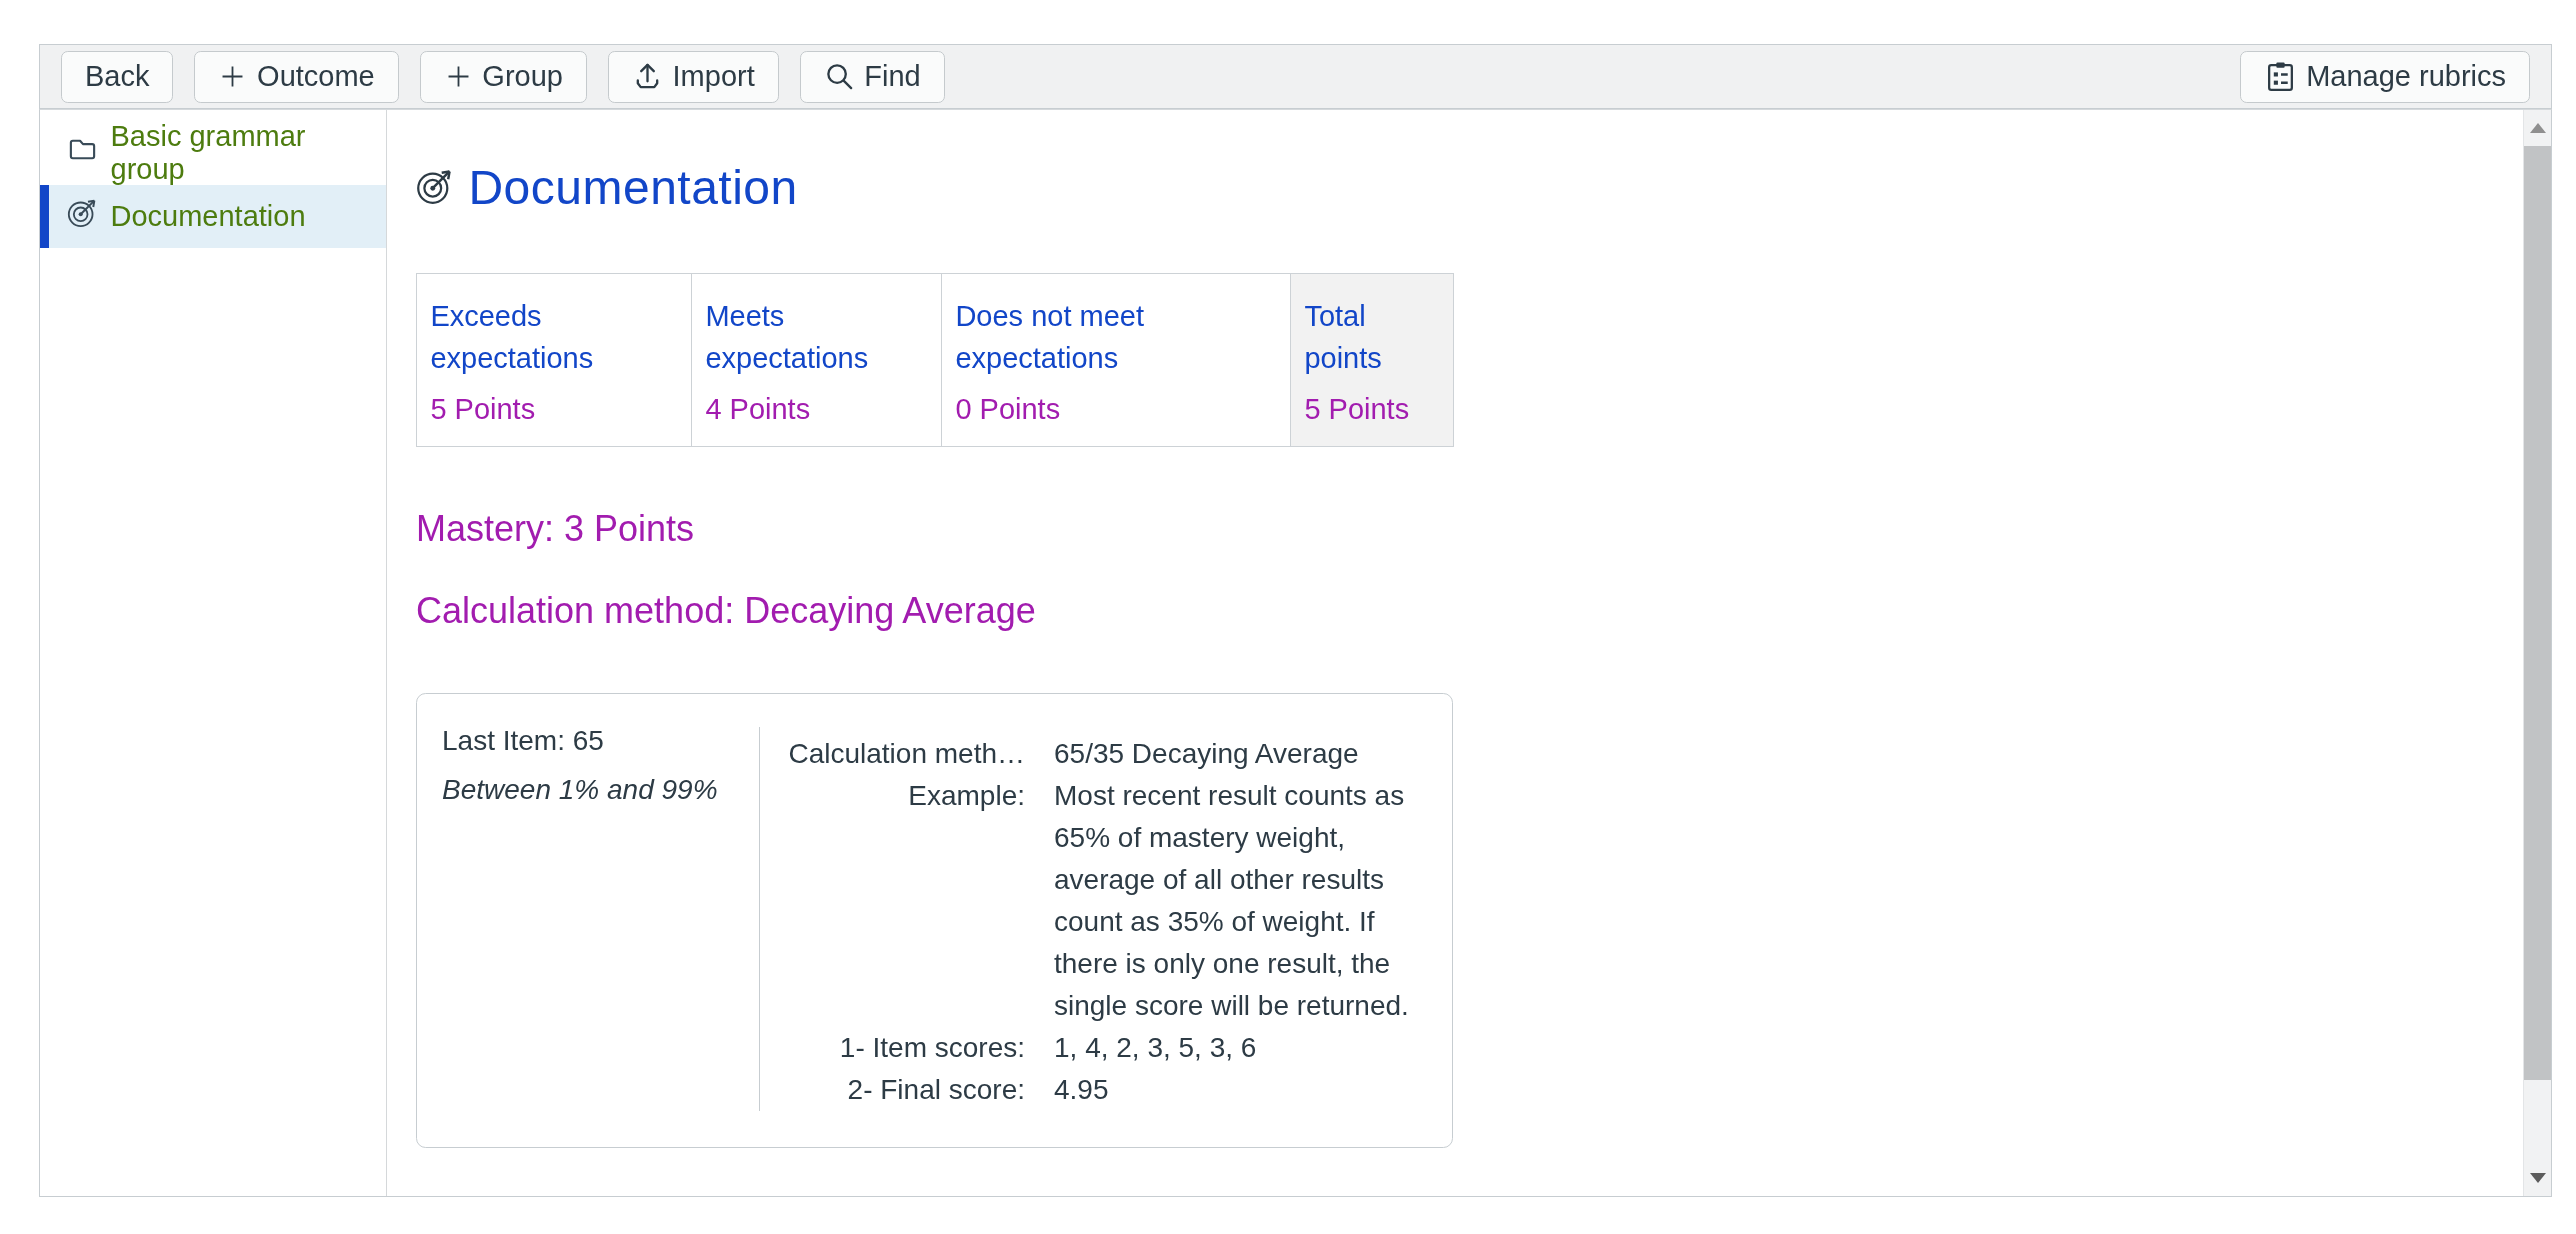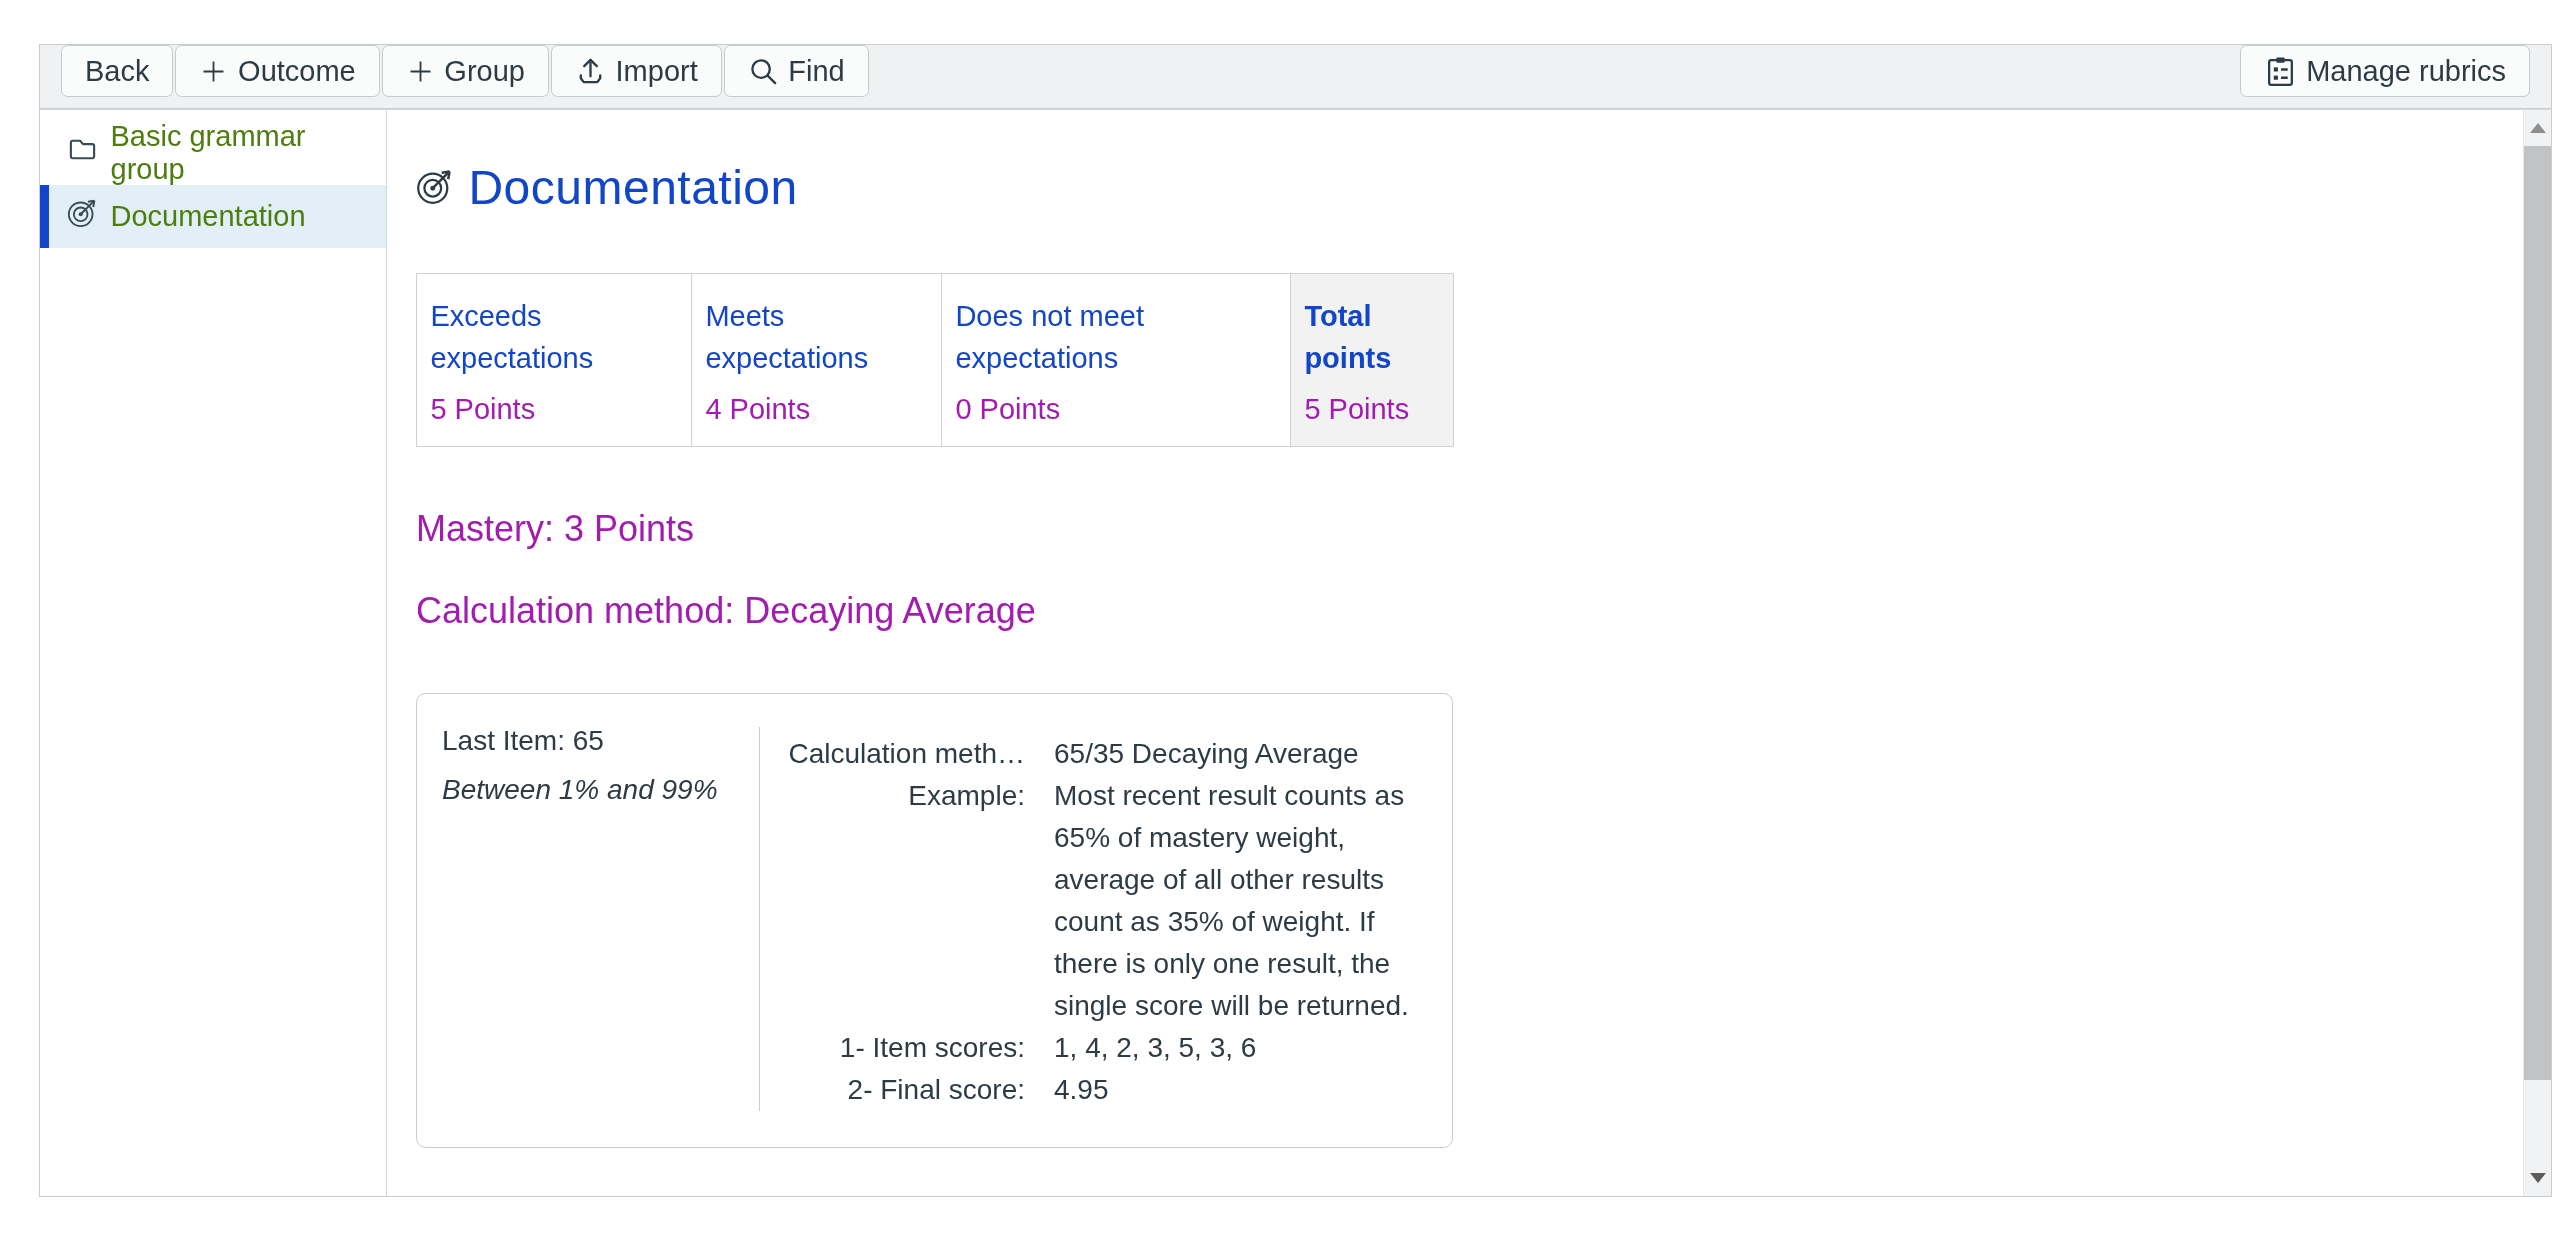--- a/index.html
+++ b/index.html
@@ -3,21 +3,21 @@
 <meta charset="utf-8">
 <style>
   * { box-sizing: border-box; margin: 0; padding: 0; }
   html, body { width: 2576px; height: 1234px; background: #ffffff; overflow: hidden; }
   body { font-family: "Liberation Sans", "DejaVu Sans", sans-serif; color: #2D3B45; position: relative; }
 
   
   .toolbar {
     position: absolute; left: 39px; top: 44px; width: 2513px; height: 65px;
     background: #f0f1f2; border: 1.9px solid #c7cdd1;
-    display: flex; padding: 0 21px; gap: 2px;
+    display: flex; align-items: center; padding: 0 21px; gap: 21px;
   }
   .btn {
     display: inline-flex; align-items: center; gap: 9.6px;
     height: 52px; padding: 0 23px; font-size: 29px; color: #2D3B45;
     background: #fafbfb; border: 1.9px solid #c5cacd; border-radius: 6.7px;
     cursor: pointer; white-space: nowrap;
   }
   .btn svg { display: block; }
   .toolbar .spacer { flex: 1; }
 
@@ -49,21 +49,21 @@
   .page-title .t-text { font-size: 48px; font-weight: 500; color: #1246C8; letter-spacing: 0.5px; }
 
   
   .ratings { border-collapse: collapse; margin-top: 58px; }
   .ratings td {
     border: 1.9px solid #cdd2d6; vertical-align: top; text-align: left;
     padding: 21px 13.4px 17.3px 13.4px; height: 173px;
   }
   .rating-cell { display: flex; flex-direction: column; justify-content: space-between; height: 131px; }
   .rating-label { font-size: 29px; color: #1246C8; line-height: 1.45; }
-  .rating-label.bold { font-weight: bold; }
+  .rating-label.bold { font-weight: normal; }
   .rating-points { font-size: 29px; color: #a21caf; }
   .ratings td.total-col { background: #f2f2f2; }
   .col-w1 { width: 275px; } .col-w2 { width: 250px; } .col-w3 { width: 349px; } .col-w4 { width: 163px; }
 
   .info-line { font-size: 36px; color: #a21caf; }
   .info-line.first { margin-top: 61px; }
   .info-line + .info-line { margin-top: 40px; }
 
   
   .calc-box {

